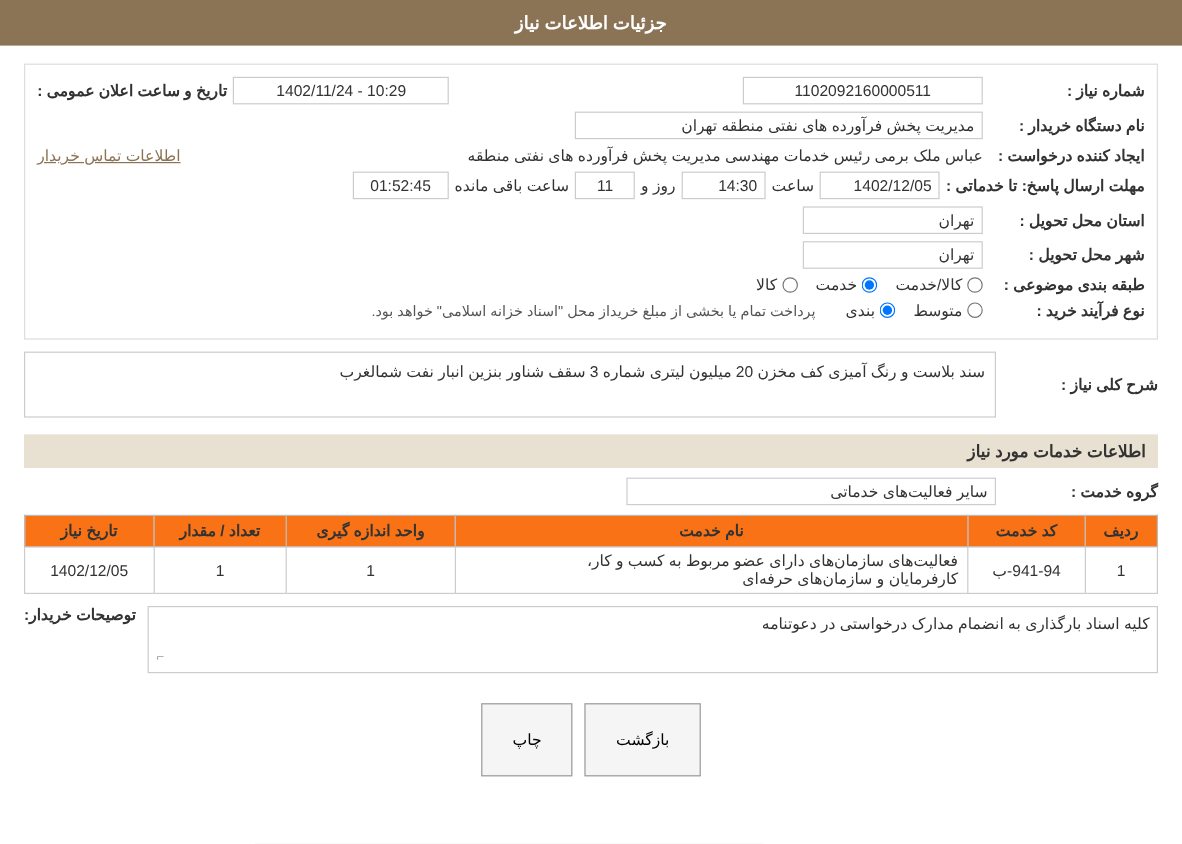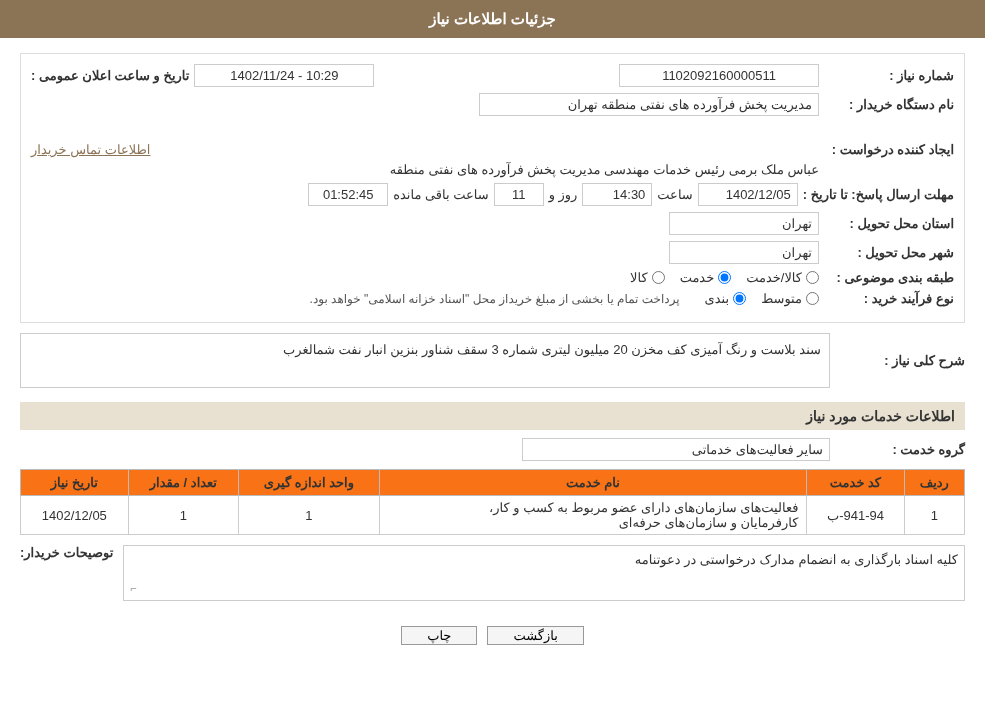--- a/index.html
+++ b/index.html
@@ -87,21 +87,21 @@
       text-align: right !important;
     }
     .footer-buttons {
       text-align: center;
       padding: 15px;
       display: flex;
       justify-content: center;
       gap: 10px;
     }
     .btn {
-      padding: 1px 25px;
+      padding: 22px 25px;
       border: 1px solid #999;
       cursor: pointer;
       font-family: Tahoma, Arial, sans-serif;
       font-size: 13px;
       background: #f5f5f5;
     }
     .btn-print {
       background: #f5f5f5;
     }
     .btn-back {
@@ -175,26 +175,26 @@
         </div>
       </div>
 
       <div class="info-row">
         <span class="info-label">نام دستگاه خریدار :</span>
         <div class="input-box" style="width:340px;">مدیریت پخش فرآورده های نفتی منطقه تهران</div>
       </div>
 
       <div class="info-row">
         <span class="info-label">ایجاد کننده درخواست :</span>
-        <span style="flex:1; text-align:right;margin-top:40px;">عباس ملک برمی رئیس خدمات مهندسی مدیریت پخش فرآورده های نفتی منطقه</span>
+        <span style="flex:1; text-align:right;">عباس ملک برمی رئیس خدمات مهندسی مدیریت پخش فرآورده های نفتی منطقه</span>
         <span class="contact-link">اطلاعات تماس خریدار</span>
       </div>
 
       <div class="info-row">
-        <span class="info-label">مهلت ارسال پاسخ: تا تاریخ :</span>
+        <span class="info-label">مهلت ارسال پاسخ: تا خدماتی :</span>
         <div class="input-box" style="width:100px;">1402/12/05</div>
         <span>ساعت</span>
         <div class="input-box" style="width:70px;">14:30</div>
         <span>روز و</span>
         <div class="input-box" style="width:50px; text-align:center;">11</div>
         <span>ساعت باقی مانده</span>
         <div class="input-box" style="width:80px; direction:ltr; text-align:center;">01:52:45</div>
       </div>
 
       <div class="info-row">

